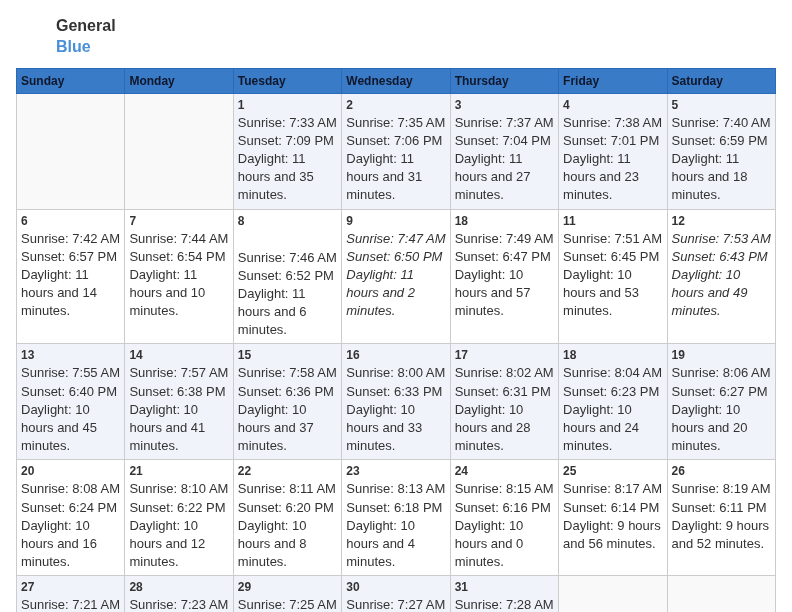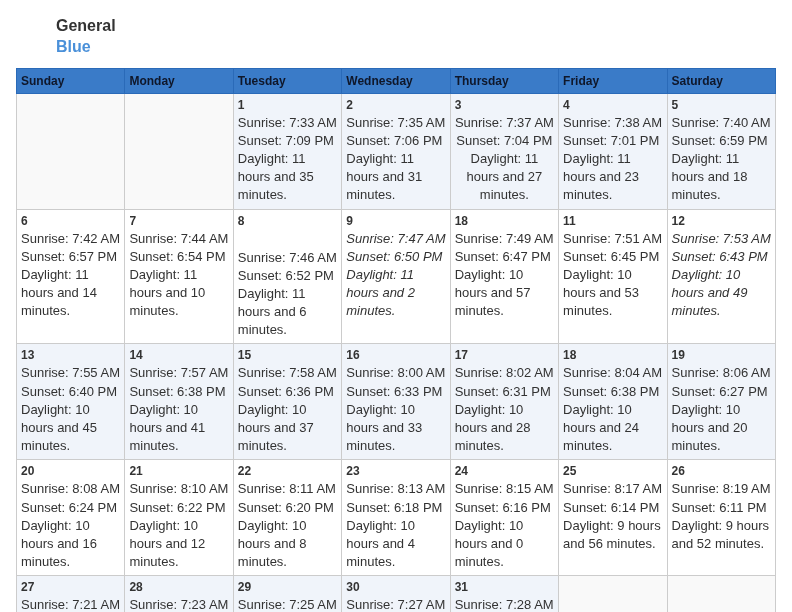--- a/index.html
+++ b/index.html
@@ -135,21 +135,21 @@
 Daylight: 11 hours and 35 minutes.</div>
           </td>
           <td>
             <span class="day-num">2</span>
             <div class="cell-info" style="white-space: pre-line;">Sunrise: 7:35 AM
 Sunset: 7:06 PM
 Daylight: 11 hours and 31 minutes.</div>
           </td>
           <td>
             <span class="day-num">3</span>
-            <div class="cell-info" style="white-space: pre-line; text-align: center;">Sunrise: 7:37 AM
+            <div class="cell-info" style="white-space: pre-line;">Sunrise: 7:37 AM
 Sunset: 7:04 PM
 Daylight: 11 hours and 27 minutes.</div>
           </td>
           <td>
             <span class="day-num">4</span>
             <div class="cell-info" style="white-space: pre-line;">Sunrise: 7:38 AM
 Sunset: 7:01 PM
 Daylight: 11 hours and 23 minutes.</div>
           </td>
           <td>
@@ -230,21 +230,21 @@
           </td>
           <td>
             <span class="day-num">17</span>
             <div class="cell-info" style="white-space: pre-line;">Sunrise: 8:02 AM
 Sunset: 6:31 PM
 Daylight: 10 hours and 28 minutes.</div>
           </td>
           <td>
             <span class="day-num">18</span>
             <div class="cell-info" style="white-space: pre-line;">Sunrise: 8:04 AM
-Sunset: 6:38 PM
+Sunset: 6:23 PM
 Daylight: 10 hours and 24 minutes.</div>
           </td>
           <td>
             <span class="day-num">19</span>
             <div class="cell-info" style="white-space: pre-line;">Sunrise: 8:06 AM
 Sunset: 6:27 PM
 Daylight: 10 hours and 20 minutes.</div>
           </td>
         </tr>
         <tr>

